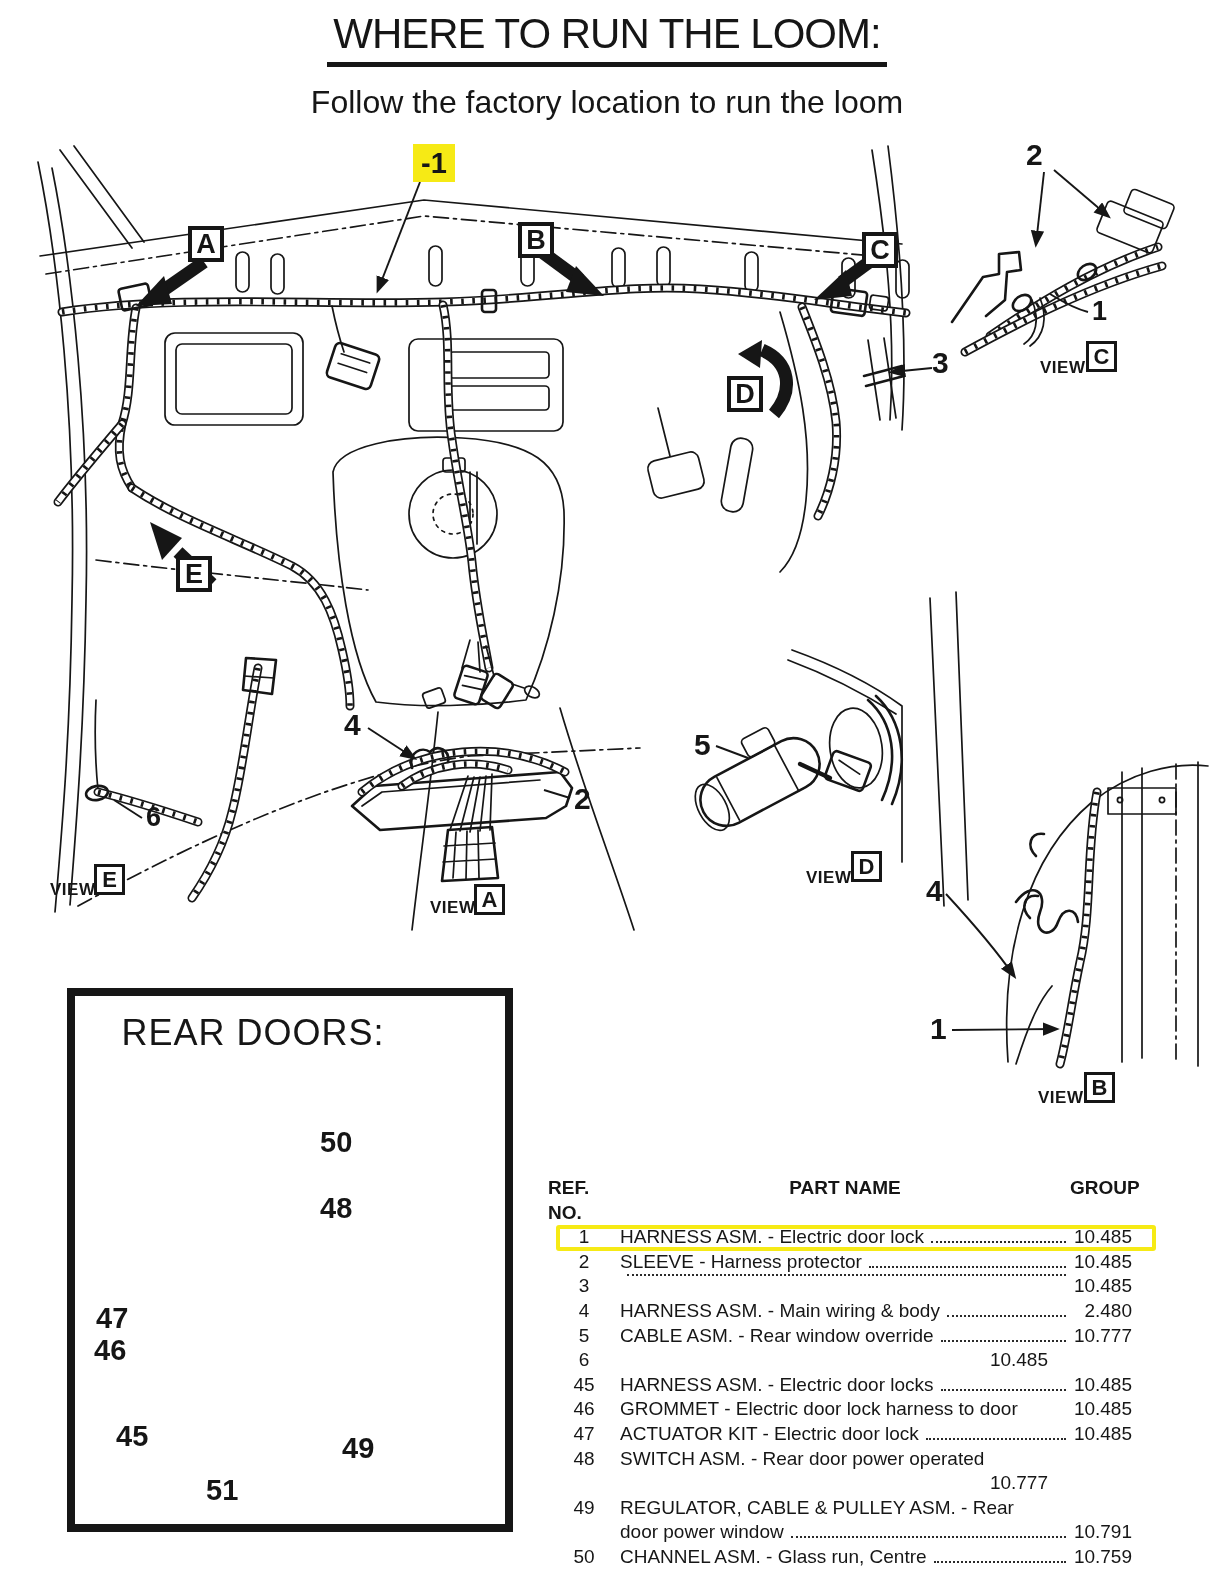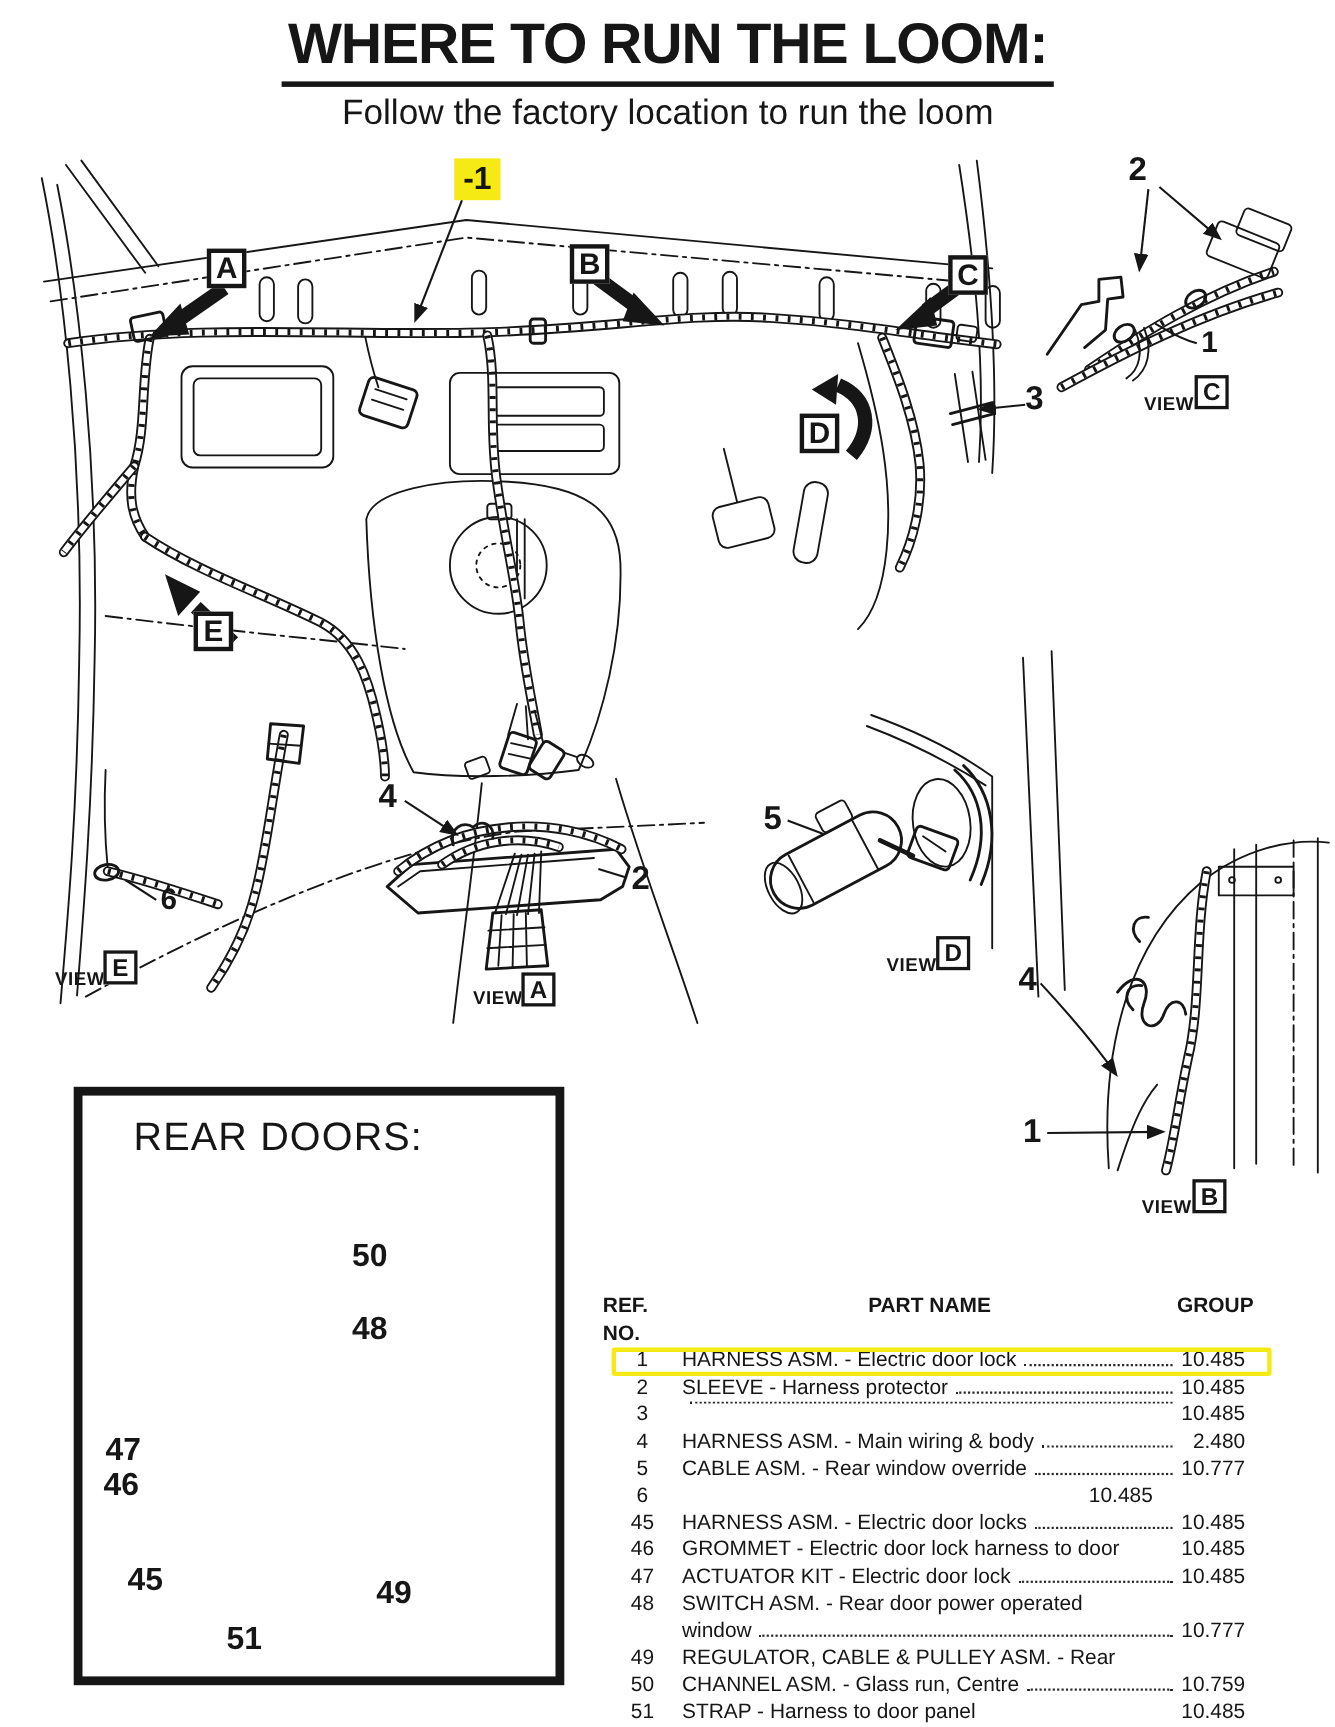--- a/index.html
+++ b/index.html
@@ -3,21 +3,21 @@
 <meta charset="utf-8">
 <style>
   :root{ --ink:#161616; --yellow:#f6ea15; --paper:#ffffff; }
   html,body{margin:0;padding:0;background:#888;}
   #page{position:relative;width:1214px;height:1570px;background:var(--paper);
         font-family:"Liberation Sans","DejaVu Sans",sans-serif;color:var(--ink);overflow:hidden;}
   .abs{position:absolute;}
 
   
   #title{top:10px;left:0;width:100%;text-align:center;}
-  #title span{display:inline-block;font-size:52px;font-weight:bold;letter-spacing:-1px;
+  #title span{display:inline-block;font-size:42px;font-weight:normal;letter-spacing:-1px;
               border-bottom:5px solid var(--ink);padding:0 6px 4px 6px;}
   #subtitle{top:84px;left:0;width:100%;text-align:center;font-size:32px;}
 
   
   svg{color:var(--ink);}
   .ln{fill:none;stroke:currentColor;stroke-width:1.7;stroke-linecap:round;stroke-linejoin:round;}
   .ln2{fill:none;stroke:currentColor;stroke-width:2.6;stroke-linecap:round;stroke-linejoin:round;}
   .bold4{fill:none;stroke:currentColor;stroke-width:4.2;stroke-linecap:round;stroke-linejoin:round;}
   .dd{stroke-dasharray:15 5 3 5;}
   .dsh{stroke-dasharray:7 6;}
@@ -470,35 +470,39 @@
         <div class="trow">
       <span class="c-ref">48</span>
       <span class="c-name">
         <span class="nm">SWITCH ASM. - Rear door power operated</span>
         <span class="dots off"></span>
       </span>
       <span class="c-group"></span>
     </div>
         <div class="trow">
       <span class="c-ref"></span>
-      <span class="c-name">
-        <span class="nm">window</span>
-        <span class="dots"></span>
-      </span>
       <span class="c-group">10.777</span>
     </div>
         <div class="trow">
       <span class="c-ref">49</span>
       <span class="c-name">
         <span class="nm">REGULATOR, CABLE &amp; PULLEY ASM. - Rear</span>
         <span class="dots off"></span>
       </span>
       <span class="c-group"></span>
     </div>
         <div class="trow">
+      <span class="c-ref"></span>
+      <span class="c-name">
+        <span class="nm">door power window</span>
+        <span class="dots"></span>
+      </span>
+      <span class="c-group">10.791</span>
+    </div>
+        <div class="trow">
       <span class="c-ref">50</span>
       <span class="c-name">
         <span class="nm">CHANNEL ASM. - Glass run, Centre</span>
         <span class="dots"></span>
       </span>
       <span class="c-group">10.759</span>
     </div>
         <div class="trow">
       <span class="c-ref">51</span>
       <span class="c-name">

